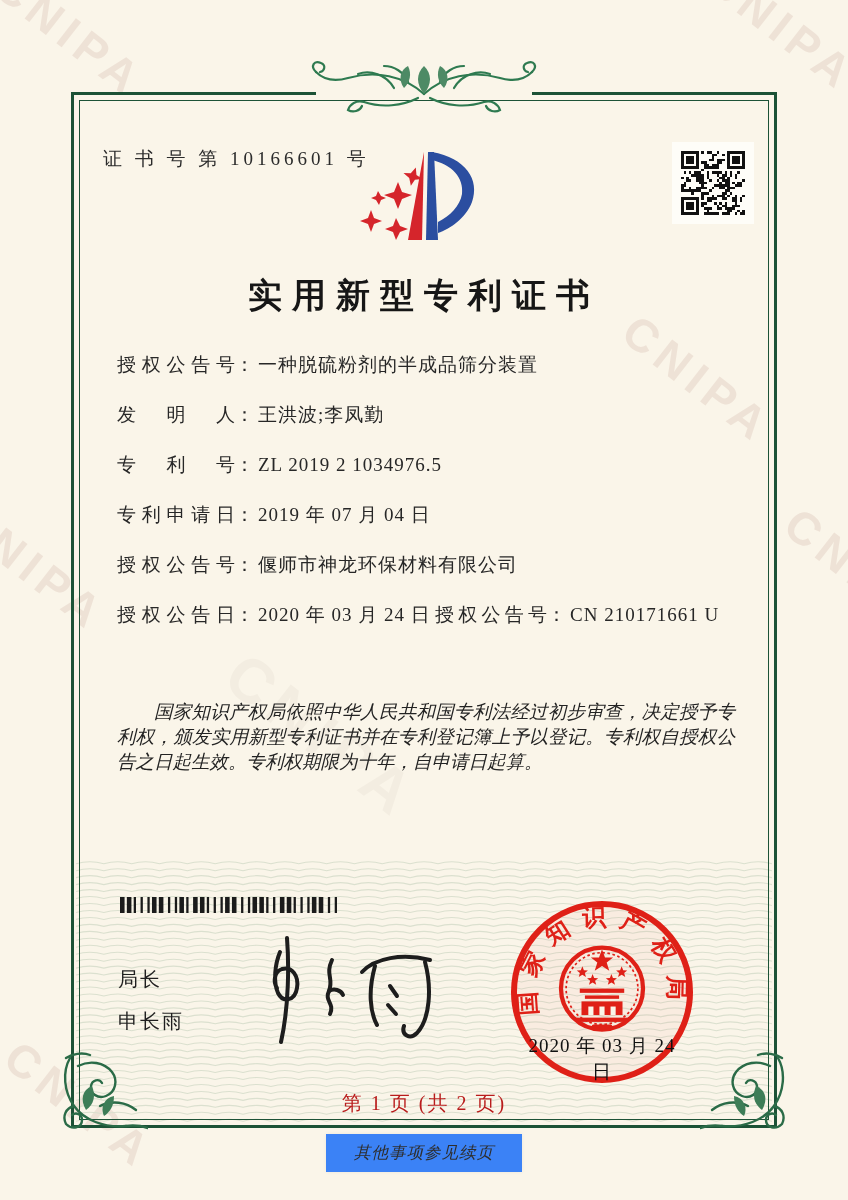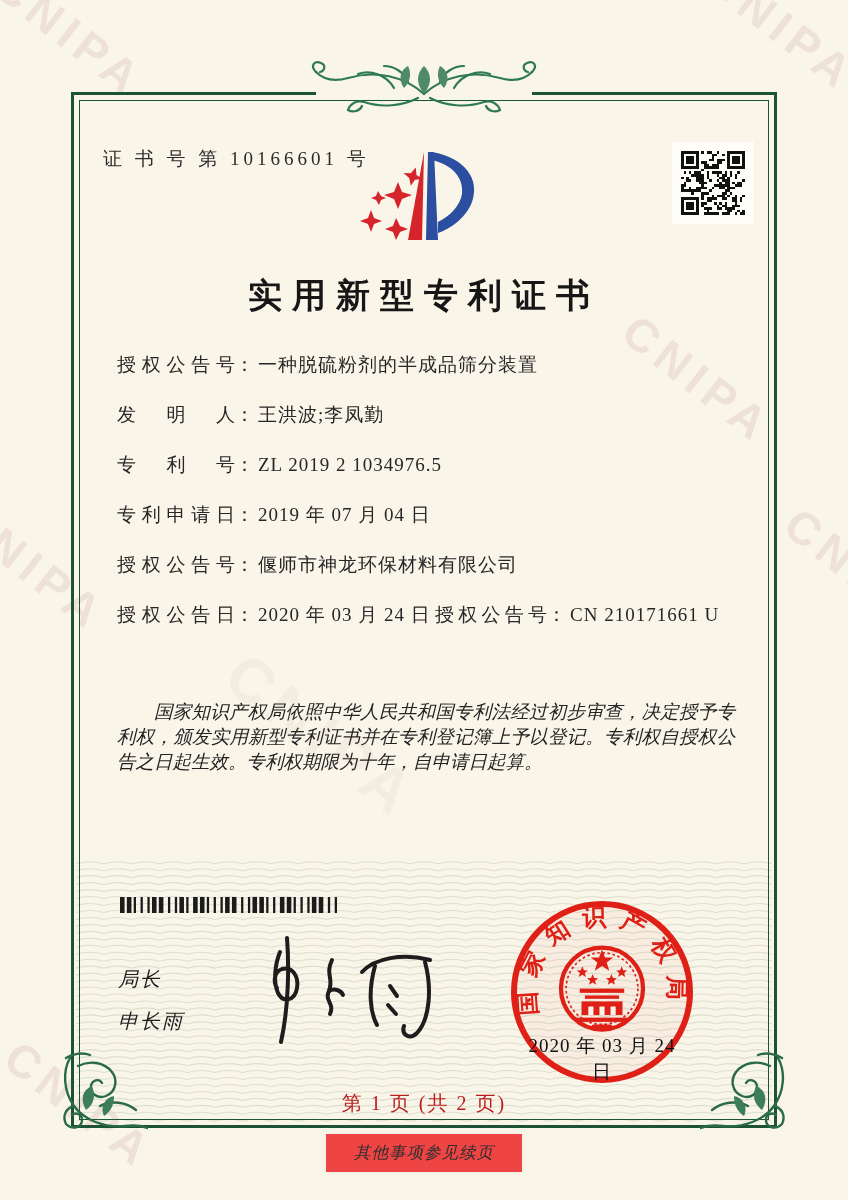--- a/index.html
+++ b/index.html
@@ -43,32 +43,32 @@
   .pair2 .flabel{width:112px;}
 
   .paras{position:absolute;left:117px;top:700px;width:618px;font-size:18.5px;
       line-height:25px;color:#232323;font-style:italic;text-align:justify;}
   .paras p{margin:0;text-indent:2em;}
 
   .barcode{position:absolute;left:120px;top:897px;}
 
   .sig-block{position:absolute;left:118px;top:966px;font-family:"Liberation Sans","DejaVu Sans",sans-serif;
       font-size:20px;color:#1f1f1f;}
-  .sig-block div{margin-bottom:15px;letter-spacing:2px;font-style:italic;}
+  .sig-block div{margin-bottom:15px;letter-spacing:2px;}
   .sig-hand{position:absolute;left:232px;top:932px;}
 
   .seal{position:absolute;left:508px;top:898px;}
   .seal-date{position:absolute;left:518px;top:1033px;width:168px;text-align:center;
       font-size:19px;color:#111;letter-spacing:1px;}
 
   .page-num{position:absolute;left:0;top:1090px;width:848px;text-align:center;
       font-size:20px;color:#b91c1c;letter-spacing:2px;}
 
   .cont-box{position:absolute;left:326px;top:1134px;width:196px;height:38px;
-      background:#ef4444;box-shadow:0 0 4px rgba(0,0,0,0.06);
+      background:#3b82f6;box-shadow:0 0 4px rgba(0,0,0,0.06);
       display:flex;align-items:center;justify-content:center;
       font-size:16.5px;font-style:italic;color:#2e2e2e;letter-spacing:1px;}
 </style>
 </head>
 <body>
 
 <div class="page">
 
   <div class="wm" style="left:-18px;top:6px;">CNIPA</div>
   <div class="wm" style="left:694px;top:0px;">CNIPA</div>

